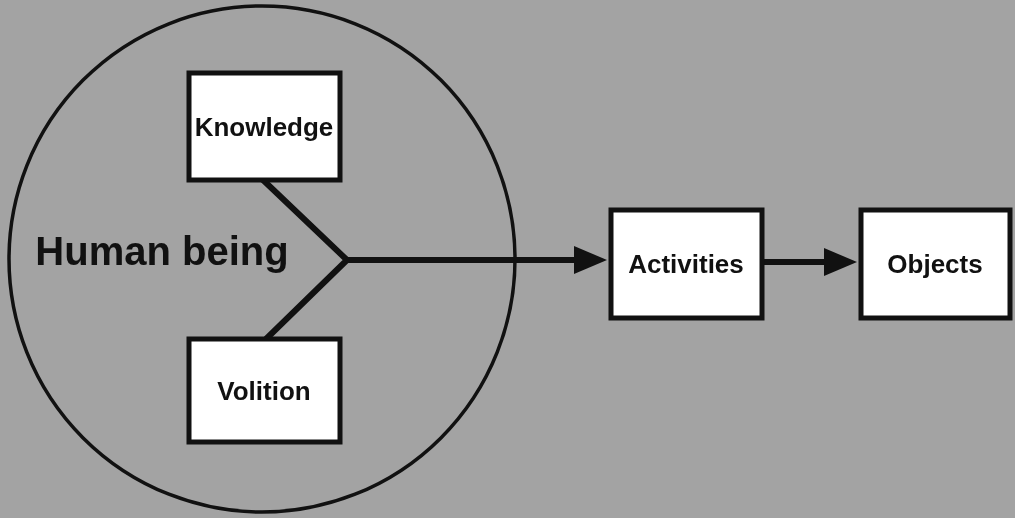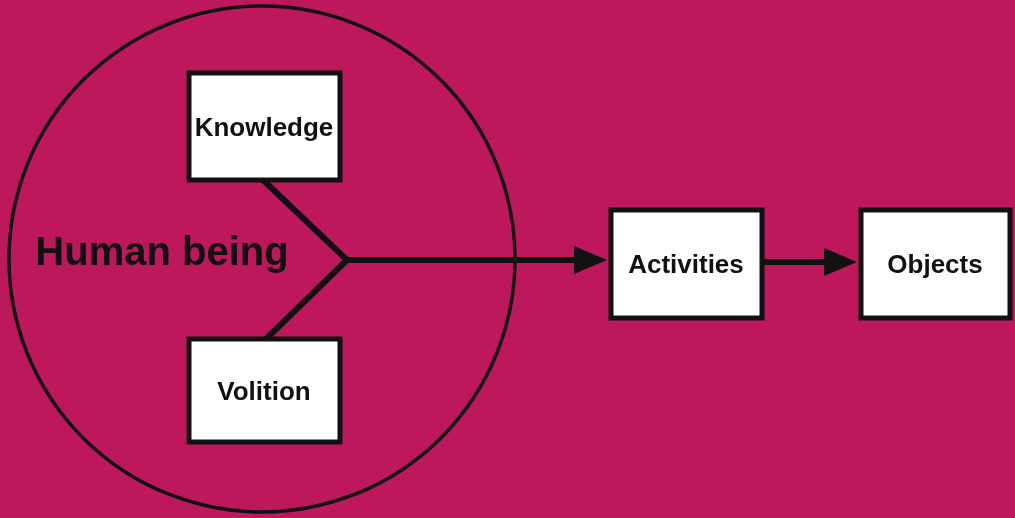--- a/index.html
+++ b/index.html
@@ -4,21 +4,21 @@
   <style>
     html, body {
       margin: 0;
       padding: 0;
       background: #ffffff;
     }
     .canvas {
       position: relative;
       width: 1015px;
       height: 518px;
-      background: #be185d;
+      background: #a3a3a3;
       overflow: hidden;
     }
     svg {
       display: block;
     }
     .diagram-text {
       font-family: "Liberation Sans", "DejaVu Sans", sans-serif;
       font-weight: bold;
       fill: #111111;
     }

